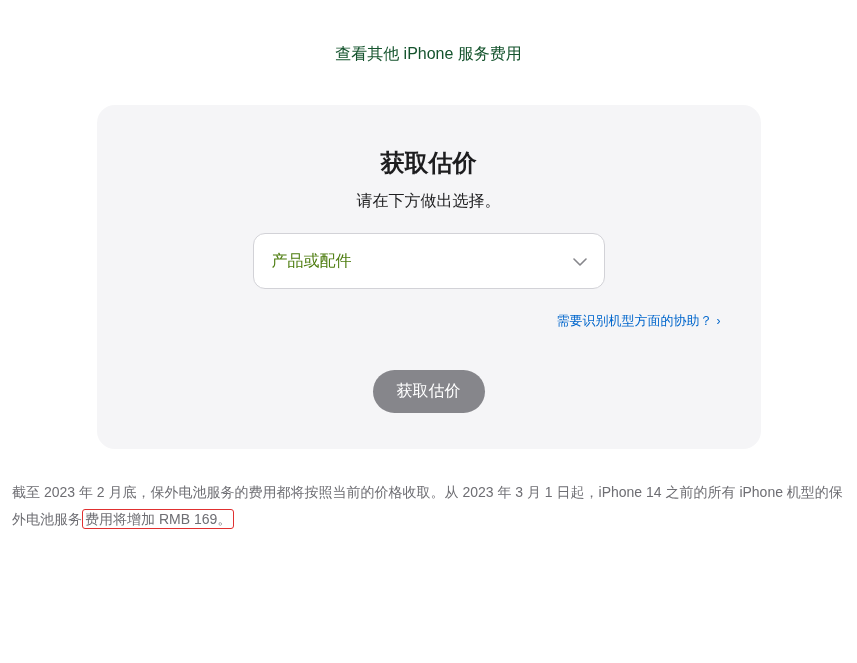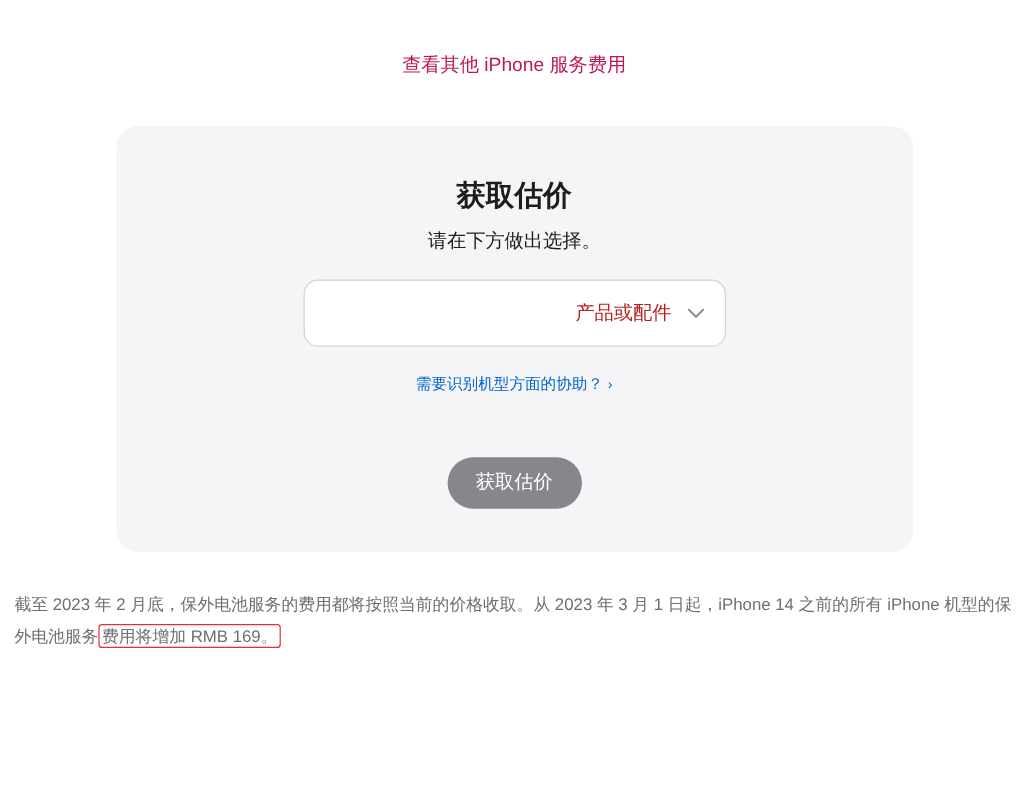--- a/index.html
+++ b/index.html
@@ -13,21 +13,21 @@
       width: 857px;
       height: 663px;
       overflow: hidden;
     }
     .top-link {
       text-align: center;
       padding-top: 44px;
       padding-bottom: 20px;
     }
     .top-link a {
-      color: #be185d;
+      color: #14532d;
       text-decoration: none;
       font-size: 16px;
     }
     .card {
       background: #f5f5f7;
       border-radius: 18px;
       width: 664px;
       margin: 20px auto 0;
       padding: 42px 40px 36px;
       text-align: center;
@@ -49,37 +49,38 @@
       margin: 0 auto 22px;
     }
     .select-box {
       width: 100%;
       height: 56px;
       background: #fff;
       border: 1px solid #d2d2d7;
       border-radius: 12px;
       padding: 0 44px 0 18px;
       font-size: 16px;
-      color: #b91c1c;
+      color: #4d7c0f;
       text-align: left;
       cursor: pointer;
       display: flex;
       align-items: center;
-      justify-content: flex-end;
+      justify-content: flex-start;
     }
     .chevron {
       position: absolute;
       right: 18px;
       top: 50%;
       transform: translateY(-50%);
       pointer-events: none;
       color: #86868b;
     }
     .help-link-wrap {
-      margin: 4px 0 52px;
+      margin: 4px 0 40px;
+      text-align: right;
     }
     .help-link {
       color: #0066cc;
       text-decoration: none;
       font-size: 13px;
     }
     .help-link .arrow {
       font-size: 12px;
       margin-left: 4px;
     }

